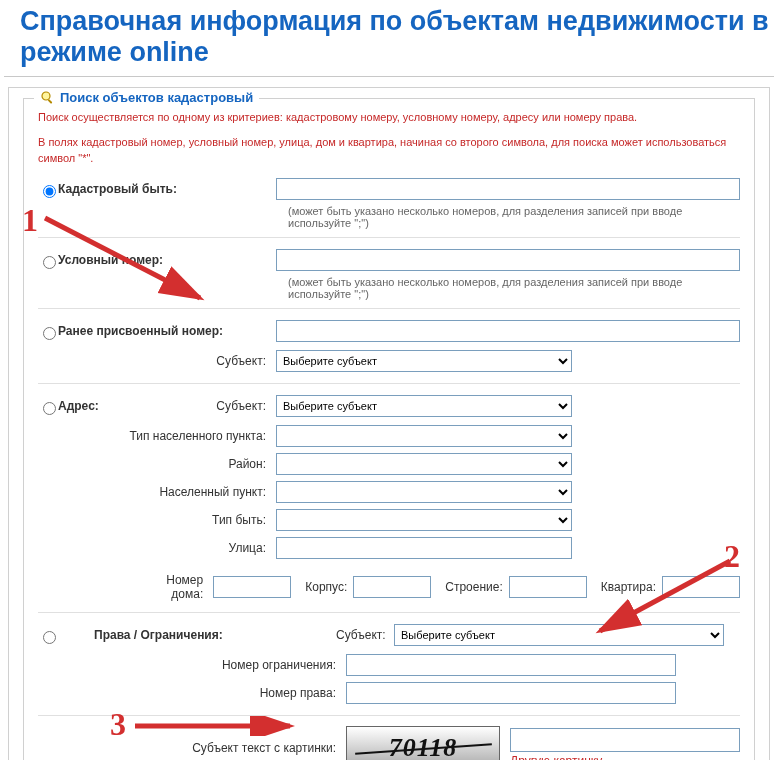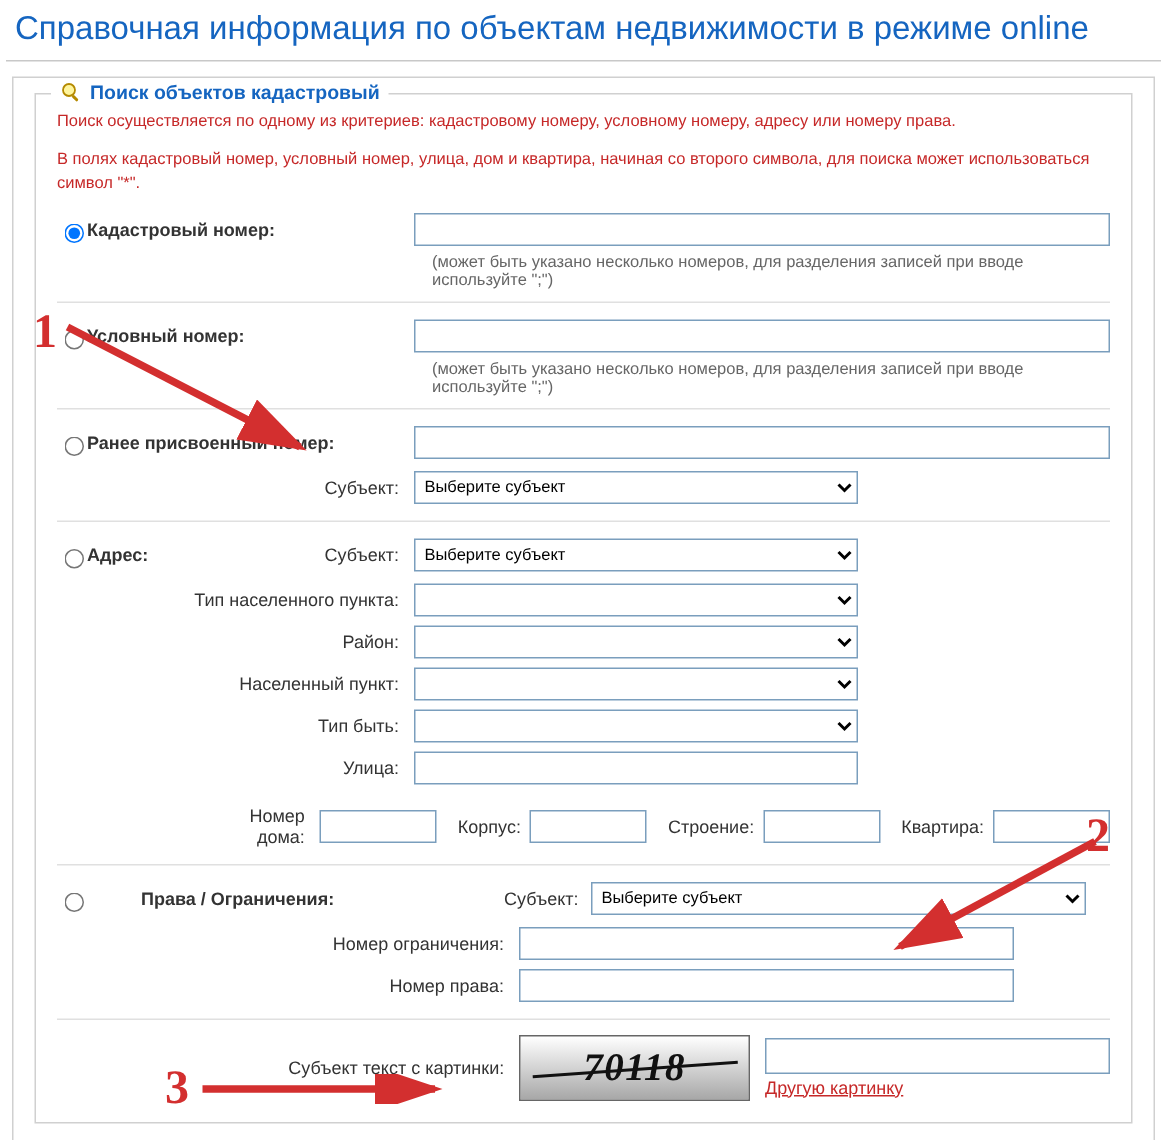--- a/index.html
+++ b/index.html
@@ -1,18 +1,18 @@
 <!DOCTYPE html>
 <html><head>
 <meta charset="utf-8">
 <style>
   * { box-sizing: border-box; }
   body { margin: 0; font-family: Arial, Helvetica, sans-serif; font-size: 13px; color: #333; background: #fff; }
   .page { width: 778px; padding: 0 4px 16px; position: relative; }
-  .page-title { color: #1565c0; font-size: 22px; font-weight: normal; margin: 6px 0 8px 6px; }
+  .page-title { color: #1565c0; font-size: 27px; font-weight: bold; margin: 6px 0 8px 16px; }
   .title-underline { border-bottom: 1px solid #c8c8c8; margin-bottom: 10px; }
   .panel { border: 1px solid #d0d0d0; padding: 10px 14px 18px; position: relative; margin: 0 4px; }
   .fieldset { border: 1px solid #d0d0d0; padding: 10px 14px 14px; position: relative; }
   .legend { position: absolute; top: -10px; left: 10px; background: #fff; padding: 0 6px; color: #1565c0; font-weight: bold; font-size: 13px; display: inline-flex; align-items: center; gap: 4px; }
   .legend-icon { width: 16px; height: 16px; display: inline-block; }
   .hint { color: #c62828; font-size: 11px; line-height: 1.5; margin-bottom: 8px; }
   .row { display: flex; align-items: center; padding: 3px 0; }
   .row.spaced { margin-bottom: 2px; }
   .radio-col { width: 20px; display: flex; justify-content: center; padding-top: 2px; }
   .label-col { width: 210px; font-size: 12px; color: #333; padding-right: 10px; text-align: left; font-weight: bold; }
@@ -60,21 +60,21 @@
         <span>Поиск объектов кадастровый</span>
       </div>
 
       <div class="hint">Поиск осуществляется по одному из критериев: кадастровому номеру, условному номеру, адресу или номеру права.</div>
       <div class="hint">В полях кадастровый номер, условный номер, улица, дом и квартира, начиная со второго символа, для поиска может использоваться символ "*".</div>
 
       <div class="row spaced">
         <div class="radio-col">
             <input type="radio" name="crit" checked="" style="">
           </div>
-        <div class="label-col" style="width:218px;">Кадастровый номер:</div>
+        <div class="label-col" style="width:218px;">Кадастровый быть:</div>
         <div class="input-col">
             <input class="text-input full" style="">
           </div>
       </div>
       <div class="note">(может быть указано несколько номеров, для разделения записей при вводе используйте ";")</div>
 
       <div class="hr"></div>
 
       <div class="row spaced">
         <div class="radio-col">

